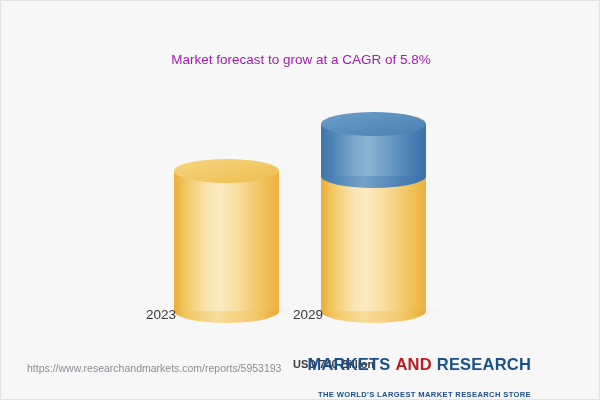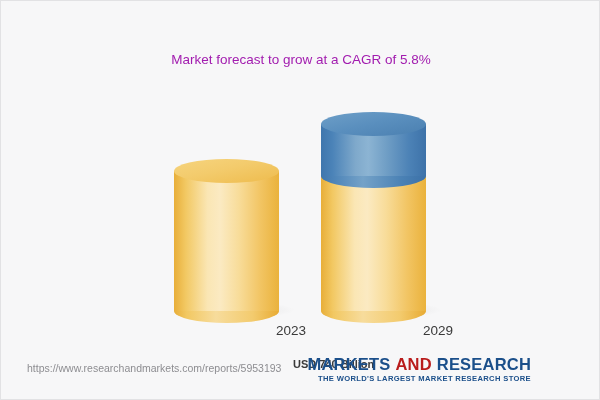--- a/index.html
+++ b/index.html
@@ -66,24 +66,24 @@
     left: 0;
     width: 160px;
     font-size: 11px;
     font-weight: bold;
     color: #3a3a3a;
   }
   .g2029 .value-label { top: 12px; }
 
   .cat-label {
     position: absolute;
-    bottom: 8px;
+    bottom: 24px;
     left: 0;
     width: 160px;
-    text-align: right;
+    text-align: left;
     font-size: 13.5px;
     color: #3a3a3a;
   }
 
   
   .cyl {
     position: absolute;
     left: 28px;
     width: 105px;
   }
@@ -181,21 +181,21 @@
   }
   .logo-main {
     font-size: 16.5px;
     font-weight: bold;
     letter-spacing: 0.2px;
     color: #1b4f8a;
     white-space: nowrap;
   }
   .logo-and { color: #b91c1c; }
   .logo-tagline {
-    margin-top: 0;
+    margin-top: 16px;
     font-size: 7.6px;
     font-weight: bold;
     letter-spacing: 0.35px;
     color: #1b4f8a;
     white-space: nowrap;
   }
 </style>
 </head>
 <body>
 

